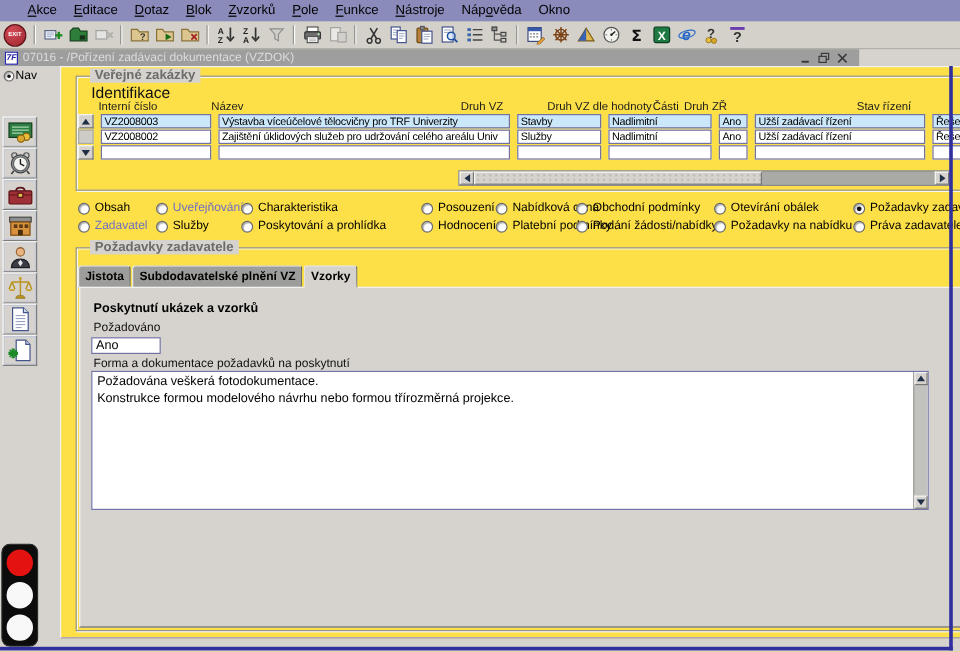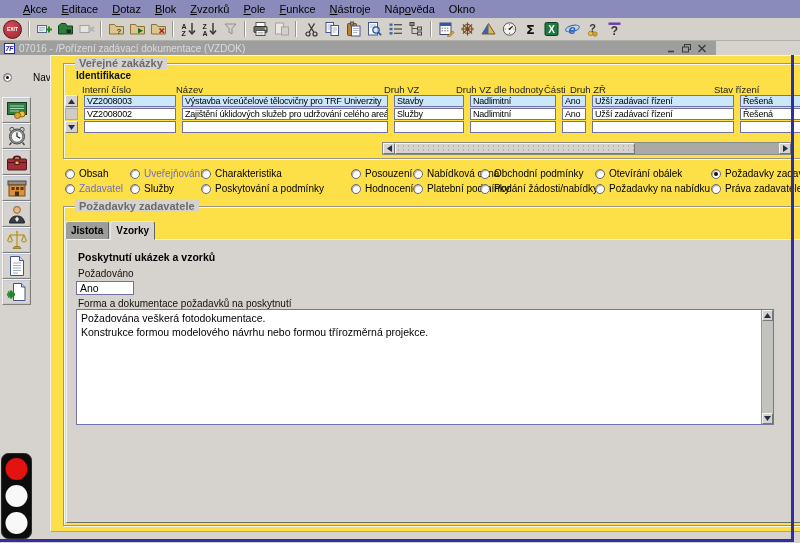--- a/index.html
+++ b/index.html
@@ -17,34 +17,34 @@
 .exit{width:19px;height:19px;border-radius:50%;background:radial-gradient(circle at 35% 30%,#d24b55,#9e2630);border:1px solid #5e1218;color:#fff;font-size:5px;font-weight:bold;display:flex;align-items:center;justify-content:center;padding:0;margin-right:2px}
 
 .titlebar{position:absolute;left:0;top:41px;width:716px;height:14px;background:#9e9e9e;display:flex;align-items:center;padding:0 4px;gap:4px}
 .ticon{width:11px;height:11px;background:#fff;border:1px solid #2626a8;color:#2626a8;font-size:7px;font-weight:bold;font-style:italic;display:flex;align-items:center;justify-content:center;line-height:1}
 .ttext{font-size:10px;color:#dcdcdc;flex:1;white-space:nowrap;overflow:hidden}
 .wbtns{display:flex;gap:3px;margin-right:4px}
 .wb{width:12px;height:11px;display:flex;align-items:center;justify-content:center;background:transparent;border:none;padding:0}
 
 .workspace{position:absolute;left:0;top:55px;width:800px;height:488px}
 .sidebar{position:absolute;left:0;top:0;width:33px;height:488px}
-.navrad{position:absolute;left:3px;top:17px;display:flex;align-items:center;gap:21px;font-size:10px;color:#000}
+.navrad{position:absolute;left:3px;top:3px;display:flex;align-items:center;gap:1px;font-size:10px;color:#000}
 .navbtn{position:absolute;left:2px;width:29px;height:26px;background:#d6d3ce;border:1px solid;border-color:#f4f4f2 #7e7e7a #7e7e7a #f4f4f2;box-shadow:inset 0 0 0 1px #c2c8d8;display:flex;align-items:center;justify-content:center;padding:0}
 .tlight{position:absolute;left:1px;top:398px;width:31px;height:86px}
 
 .mainpanel{position:absolute;left:50px;top:0;width:758px;height:477px;background:#fde047;border:1px solid;border-color:#f2f2f0 #8f8fb0 #9a9ace #f2f2f0}
 .group{position:absolute;border:1px solid #96968f;box-shadow:1px 1px 0 #f6f6f4,inset 1px 1px 0 #f6f6f4}
 .gtitle{position:absolute;top:-7px;left:11px;background:#d6d3ce;padding:0 4px;font-size:11px;font-weight:bold;color:#6b6b6b;line-height:12px;white-space:nowrap}
 .g1{left:12px;top:7px;width:741px;height:96px}
 .g2{left:12px;top:150px;width:741px;height:320px}
-.ident{position:absolute;left:12px;top:6px;font-size:10px;font-weight:bold;color:#111}
+.ident{position:absolute;left:12px;top:6px;font-size:13px;font-weight:normal;color:#111}
 .thead{position:absolute;top:20px;font-size:9.5px;color:#1a1a1a;white-space:nowrap}
 .trow{position:absolute;left:1px;display:flex;gap:6px;height:12px}
 .cell{height:12px;border:1px solid #7272a2;background:#fff;font-size:9px;letter-spacing:-.2px;line-height:10px;padding:0 2px;white-space:nowrap;overflow:hidden;color:#000}
-.hl{background:#cbe7fa}.cw1{width:92px}.cw2{width:206px}.cw3{width:70px}.cw4{width:86px}.cw5{width:24px}.cw6{width:142px}.cw7{width:92px}
+.hl{background:#cbe7fa}.cw1{width:92px}.cw2{width:243px}.cw3{width:70px}.cw4{width:86px}.cw5{width:24px}.cw6{width:142px}.cw7{width:92px}
 .rsel{width:13px;height:12px;background:#d6d3ce;border:1px solid;border-color:#f4f4f2 #77777a #77777a #f4f4f2;display:flex;align-items:center;justify-content:center;padding:0}
 .rblank{width:13px;height:12px;background:#cfccc6;border:1px solid #aaaaa4}
 .hsb{position:absolute;left:318px;top:78px;width:410px;height:13px;background:#a9a9a6;border:1px solid #8a8a86;display:flex;align-items:center}
 .harr{width:12px;height:11px;background:#d6d3ce;border:1px solid;border-color:#f4f4f2 #77777a #77777a #f4f4f2;display:flex;align-items:center;justify-content:center;padding:0}
 .hthumb{width:240px;height:11px;background:#d6d3ce;border:1px solid;border-color:#f4f4f2 #77777a #77777a #f4f4f2;background-image:radial-gradient(circle,#b4b1aa 25%,transparent 30%);background-size:5px 4px}
 .htrack{flex:1;height:11px}
 
 .ropt{position:absolute;display:flex;align-items:flex-end;gap:4px;font-size:10px;white-space:nowrap;color:#000}
 .rdot{width:10px;height:10px;border-radius:50%;background:#fdfdfd;border:1px solid #6a6a6a;box-shadow:inset 1px 1px 1px rgba(0,0,0,.35),inset -1px -1px 0 #fff;flex:none}
 .rdot.sel::after{content:"";display:block;width:4px;height:4px;border-radius:50%;background:#111;margin:2px}
@@ -505,21 +505,21 @@
       <div class="ropt" style="left:14px;top:127px">
           <span class="rdot"></span>
           <span class="lnk">Zadavatel</span>
         </div>
       <div class="ropt" style="left:79px;top:127px">
           <span class="rdot"></span>
           <span>Služby</span>
         </div>
       <div class="ropt" style="left:150px;top:127px">
           <span class="rdot"></span>
-          <span>Poskytování a podmínky</span>
+          <span>Poskytování a prohlídka</span>
         </div>
       <div class="ropt" style="left:300px;top:127px">
           <span class="rdot"></span>
           <span>Hodnocení</span>
         </div>
       <div class="ropt" style="left:362px;top:127px">
           <span class="rdot"></span>
           <span>Platební podmínky</span>
         </div>
       <div class="ropt" style="left:429px;top:127px">
@@ -532,20 +532,21 @@
         </div>
       <div class="ropt" style="left:660px;top:127px">
           <span class="rdot"></span>
           <span>Práva zadavatele</span>
         </div>
 
       <div class="group g2">
         <span class="gtitle">Požadavky zadavatele</span>
         <div class="tabs">
           <div class="tab">Jistota</div>
+          <div class="tab">Subdodavatelské plnění VZ</div>
           <div class="tab active">Vzorky</div>
         </div>
         <div class="tabpanel">
           <div class="heading">Poskytnutí ukázek a vzorků</div>
           <div class="flabel" style="left:11px;top:28px">Požadováno</div>
           <input class="finput" style="left: 9px; top: 41px; width: 58px; height: 14px;" value="Ano">
           <div class="flabel" style="left:11px;top:58px">Forma a dokumentace požadavků na poskytnutí</div>
           <div class="ftextwrap" style="left:9px;top:69px;width:698px;height:116px">
             <div class="ftext">Požadována veškerá fotodokumentace.
 Konstrukce formou modelového návrhu nebo formou třírozměrná projekce.</div>

